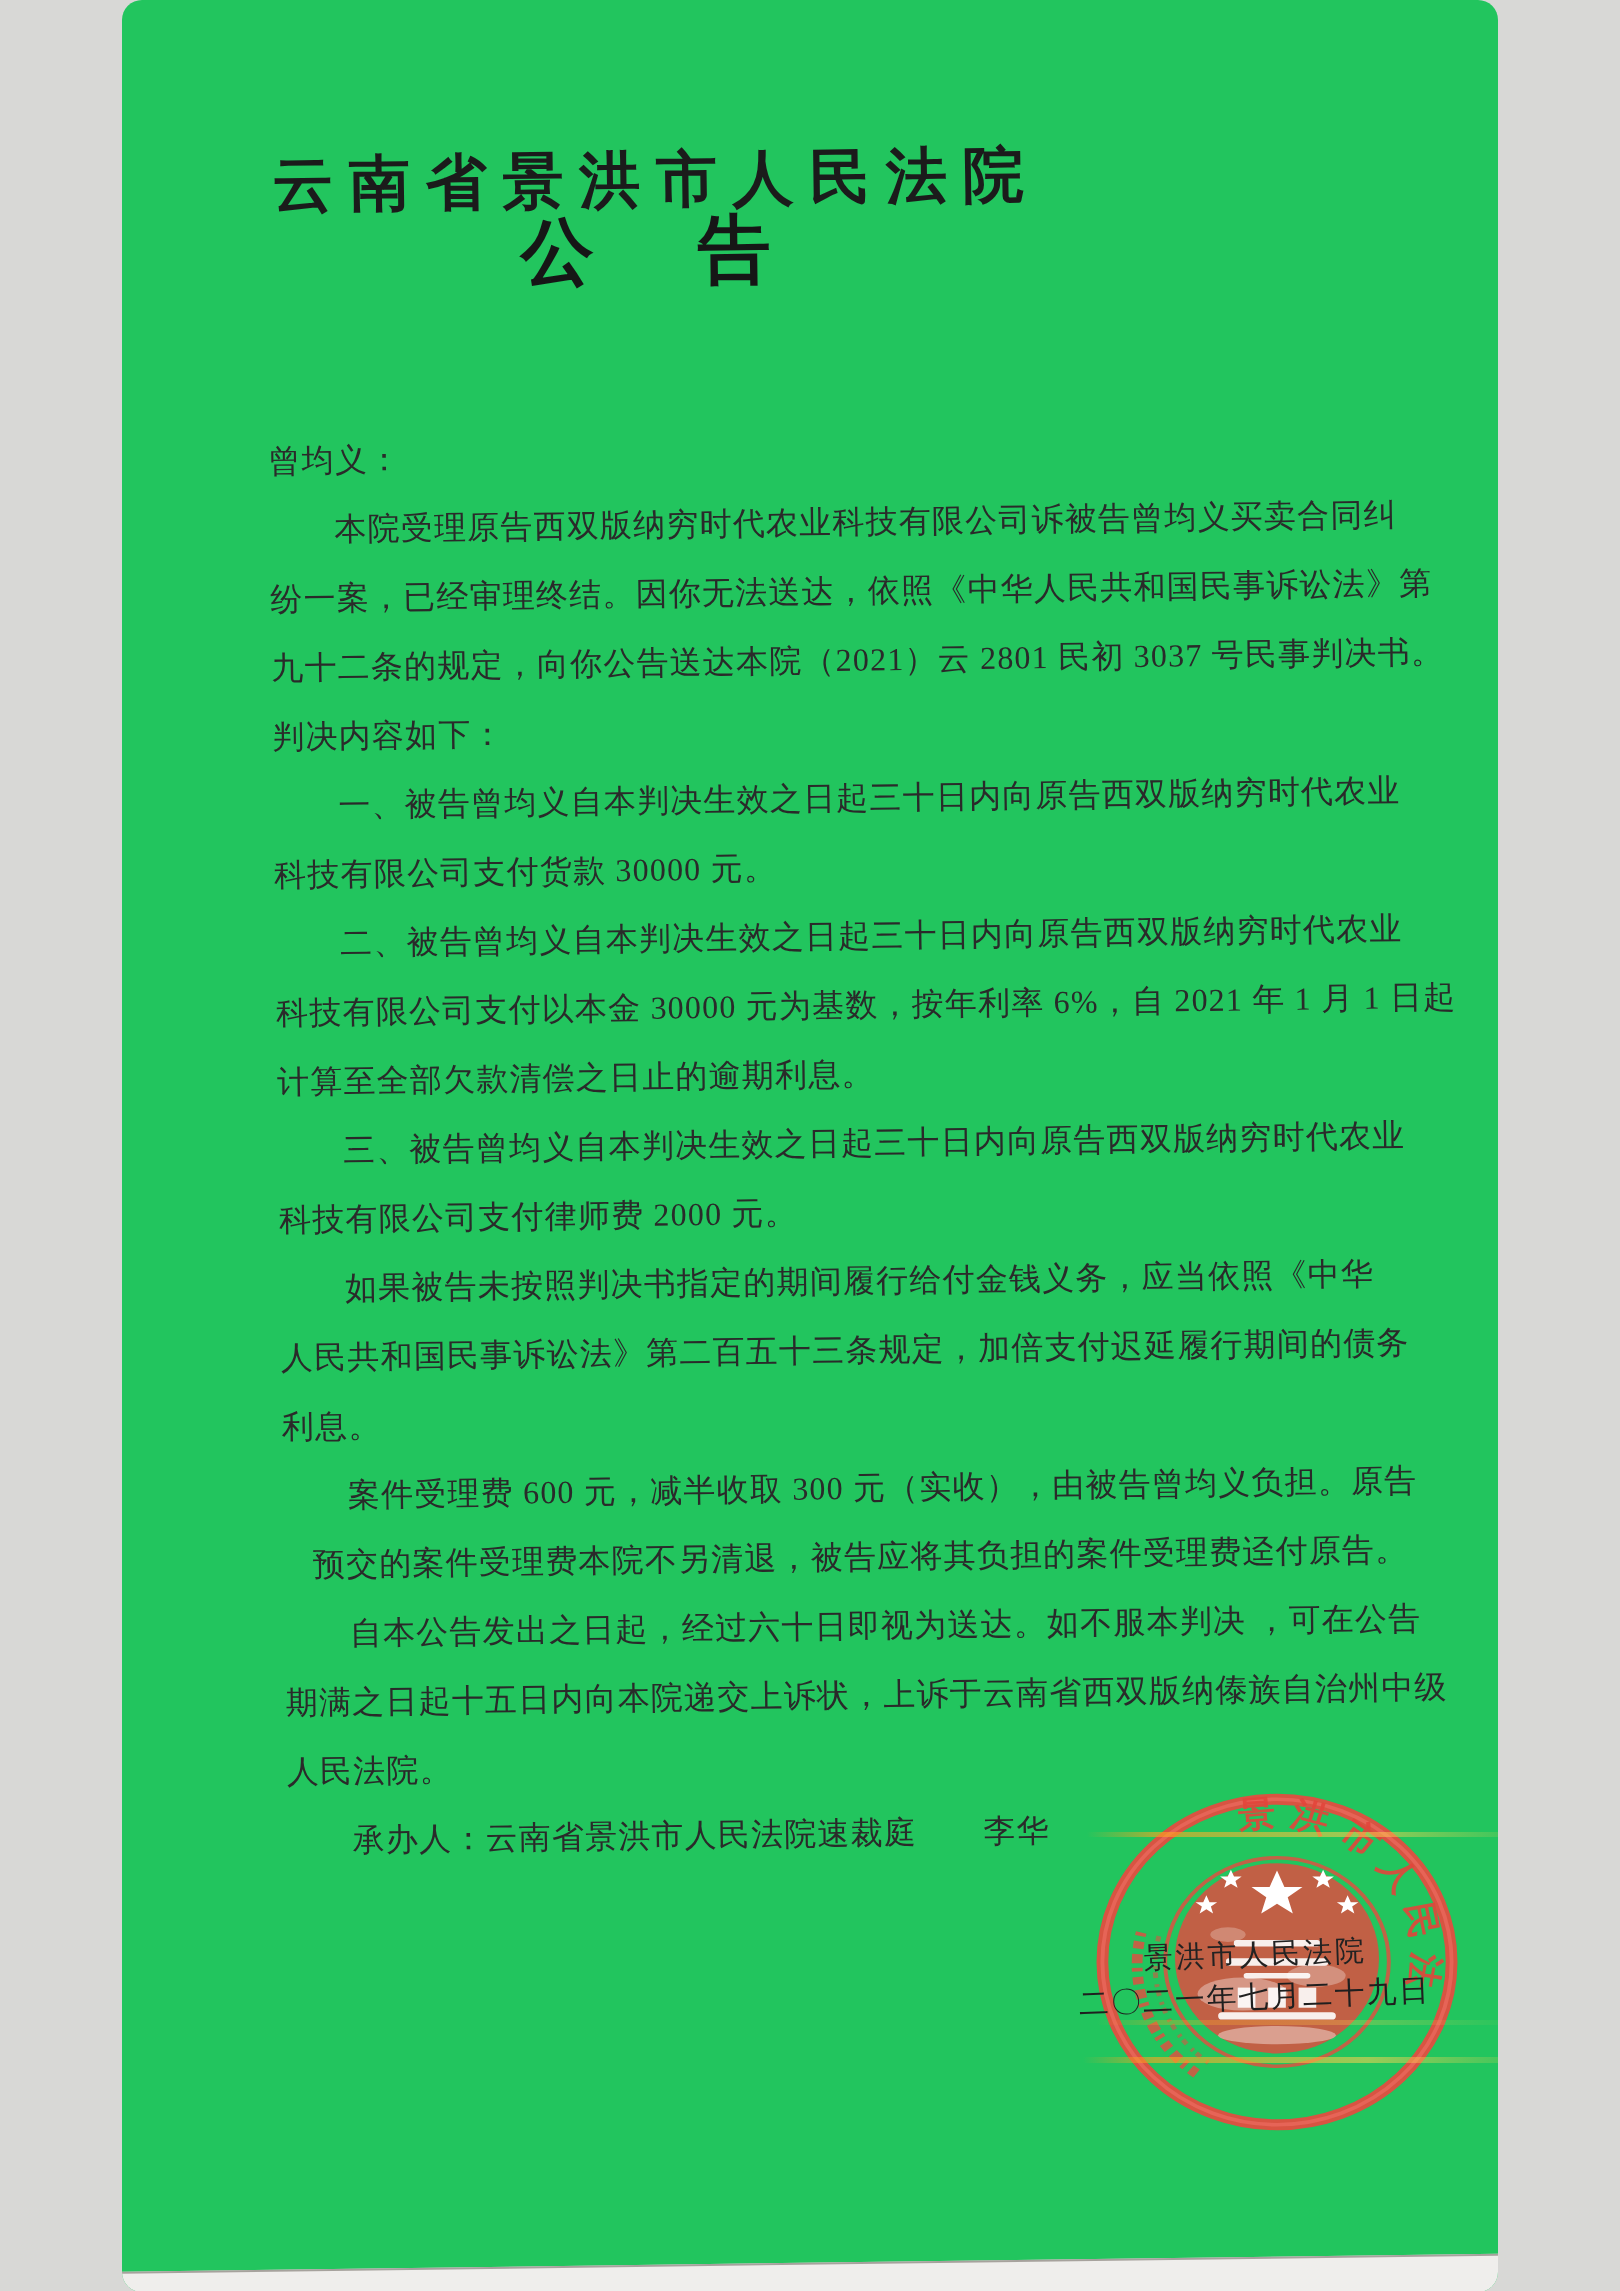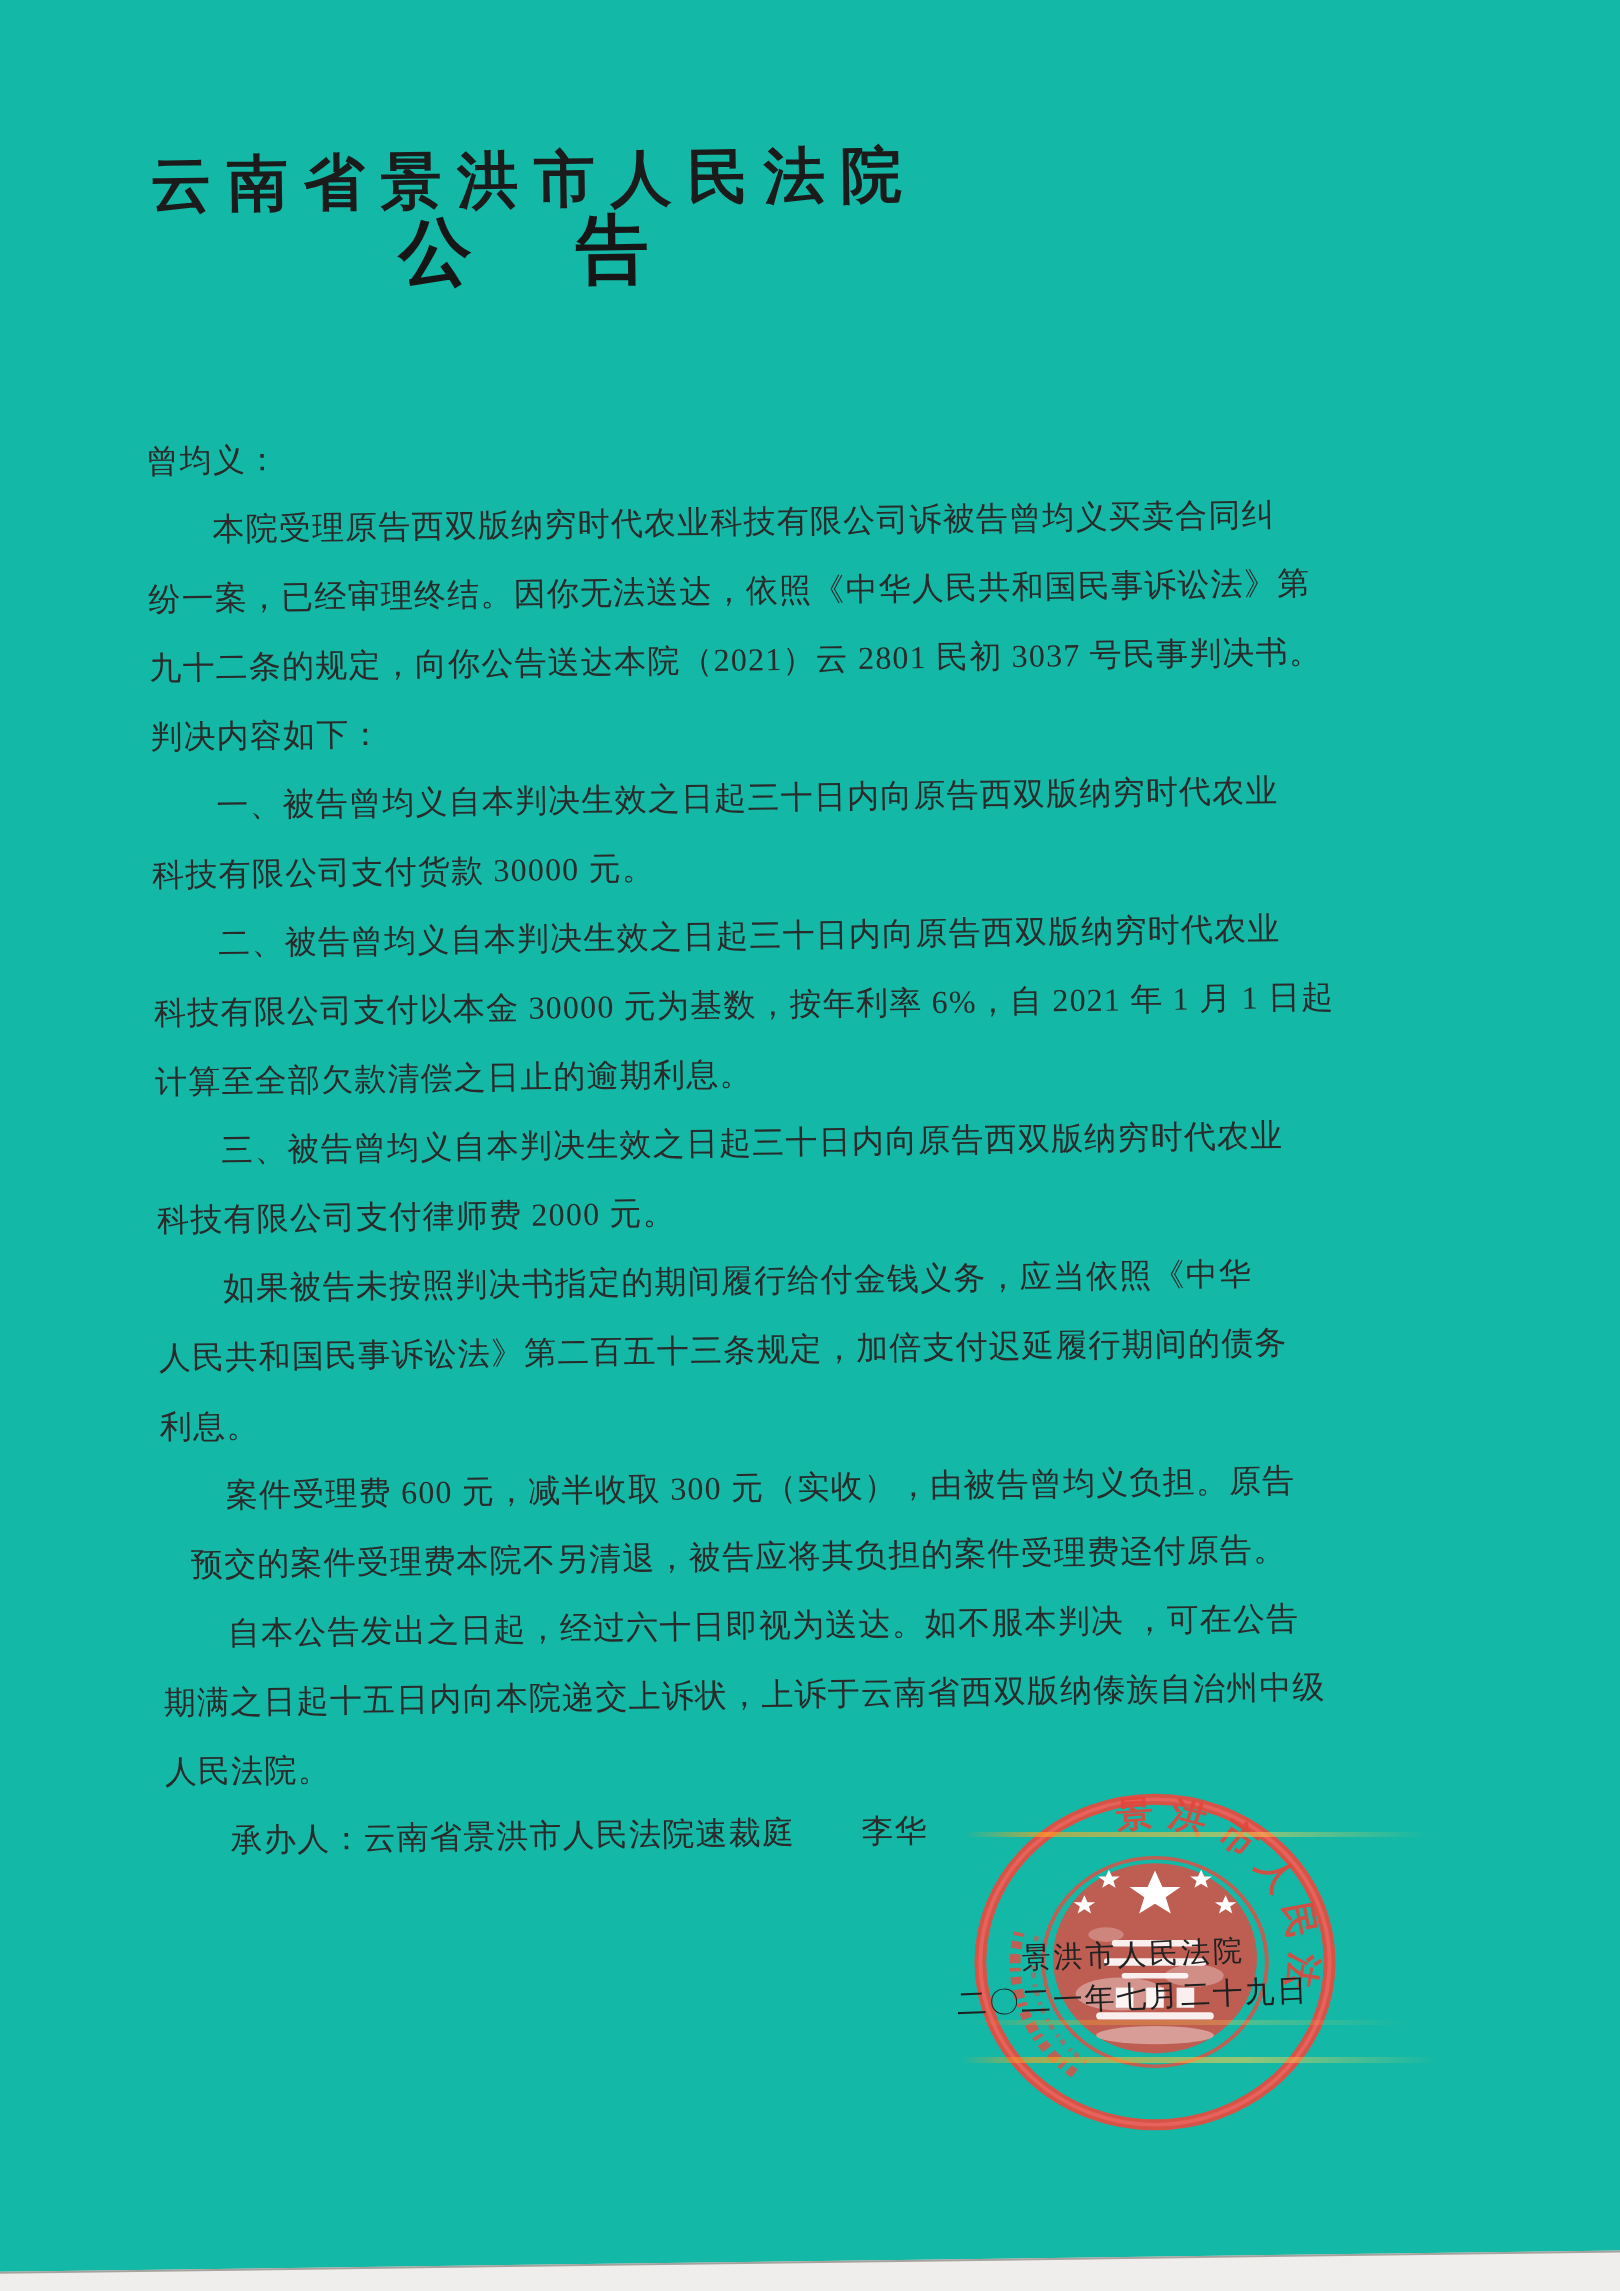--- a/index.html
+++ b/index.html
@@ -1,22 +1,23 @@
 <!DOCTYPE html>
 <html><head>
 <meta charset="utf-8">
 <style>
   html,body{margin:0;padding:0;background:#d8d8d6;}
   .page{
     position:relative;
-    width:1620px;height:2292px;
+    width:1376px;height:2292px;
     margin:0 auto;
-    background:#14b8a6;
+    background:#22c55e;
     overflow:hidden;
     font-family:"Liberation Serif","DejaVu Serif",serif;
+    border-radius:20px;
   }
   .content{
     position:absolute;left:140px;top:0;width:961px;height:1960px;
     transform:rotate(-0.8deg);
     transform-origin:0 0;
   }
   .court-title{
     position:absolute;top:145px;left:7.8px;
     font-family:"DejaVu Sans","Liberation Sans",sans-serif;
     font-size:61px;font-weight:700;letter-spacing:15.7px;

